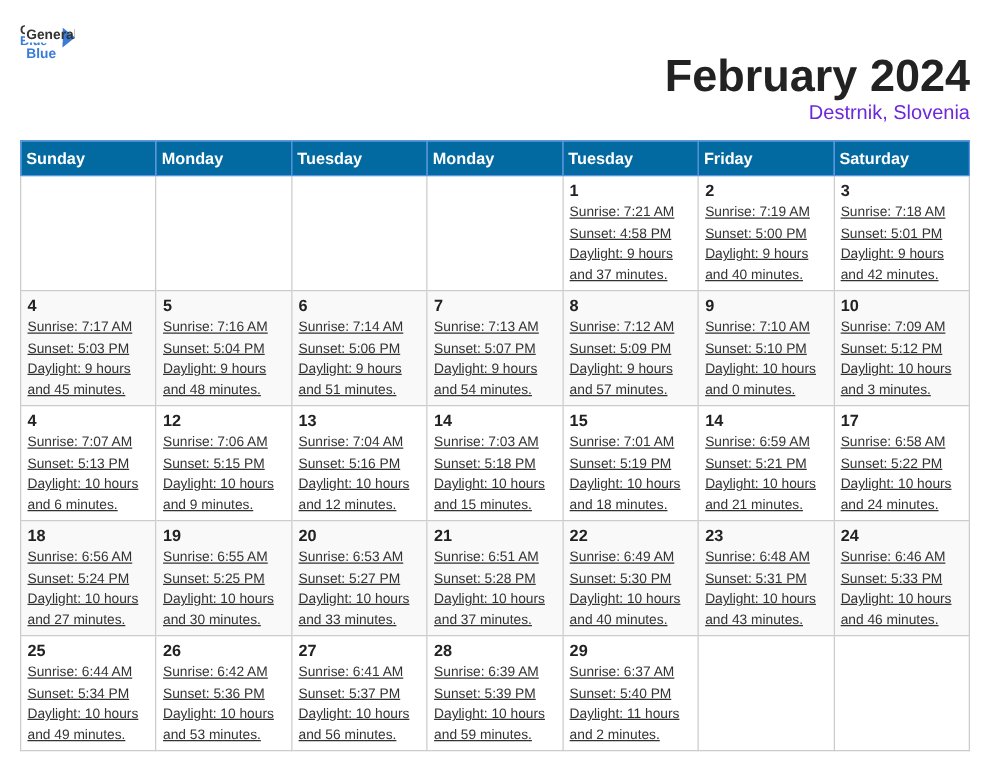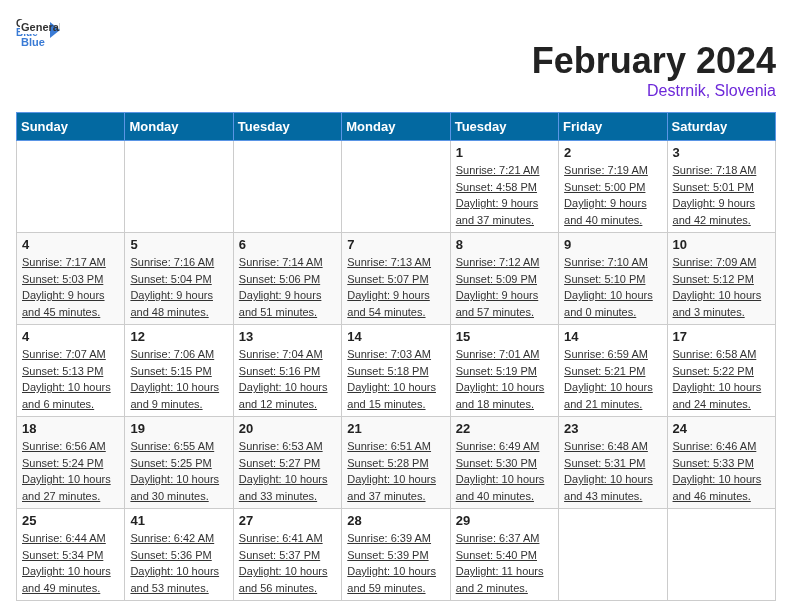--- a/index.html
+++ b/index.html
@@ -226,21 +226,21 @@
           <div class="day-number">24</div>
           <div class="day-info">Sunrise: 6:46 AM<br>Sunset: 5:33 PM<br>Daylight: 10 hours<br>and 46 minutes.</div>
         </td>
       </tr>
       <tr>
         <td>
           <div class="day-number">25</div>
           <div class="day-info">Sunrise: 6:44 AM<br>Sunset: 5:34 PM<br>Daylight: 10 hours<br>and 49 minutes.</div>
         </td>
         <td>
-          <div class="day-number">41</div>
+          <div class="day-number">26</div>
           <div class="day-info">Sunrise: 6:42 AM<br>Sunset: 5:36 PM<br>Daylight: 10 hours<br>and 53 minutes.</div>
         </td>
         <td>
           <div class="day-number">27</div>
           <div class="day-info">Sunrise: 6:41 AM<br>Sunset: 5:37 PM<br>Daylight: 10 hours<br>and 56 minutes.</div>
         </td>
         <td>
           <div class="day-number">28</div>
           <div class="day-info">Sunrise: 6:39 AM<br>Sunset: 5:39 PM<br>Daylight: 10 hours<br>and 59 minutes.</div>
         </td>

